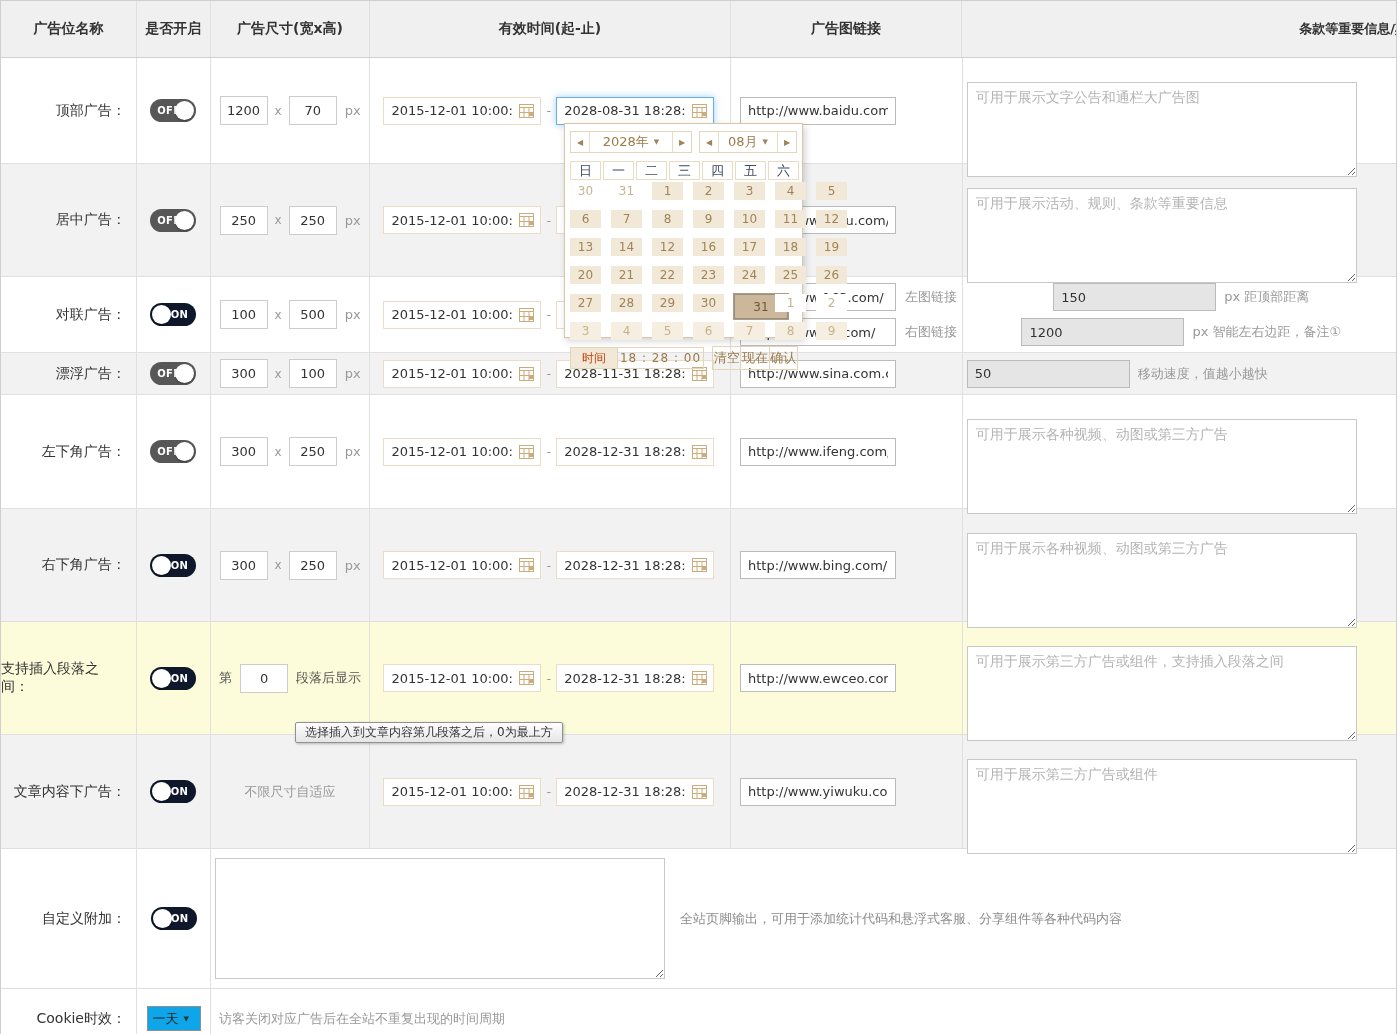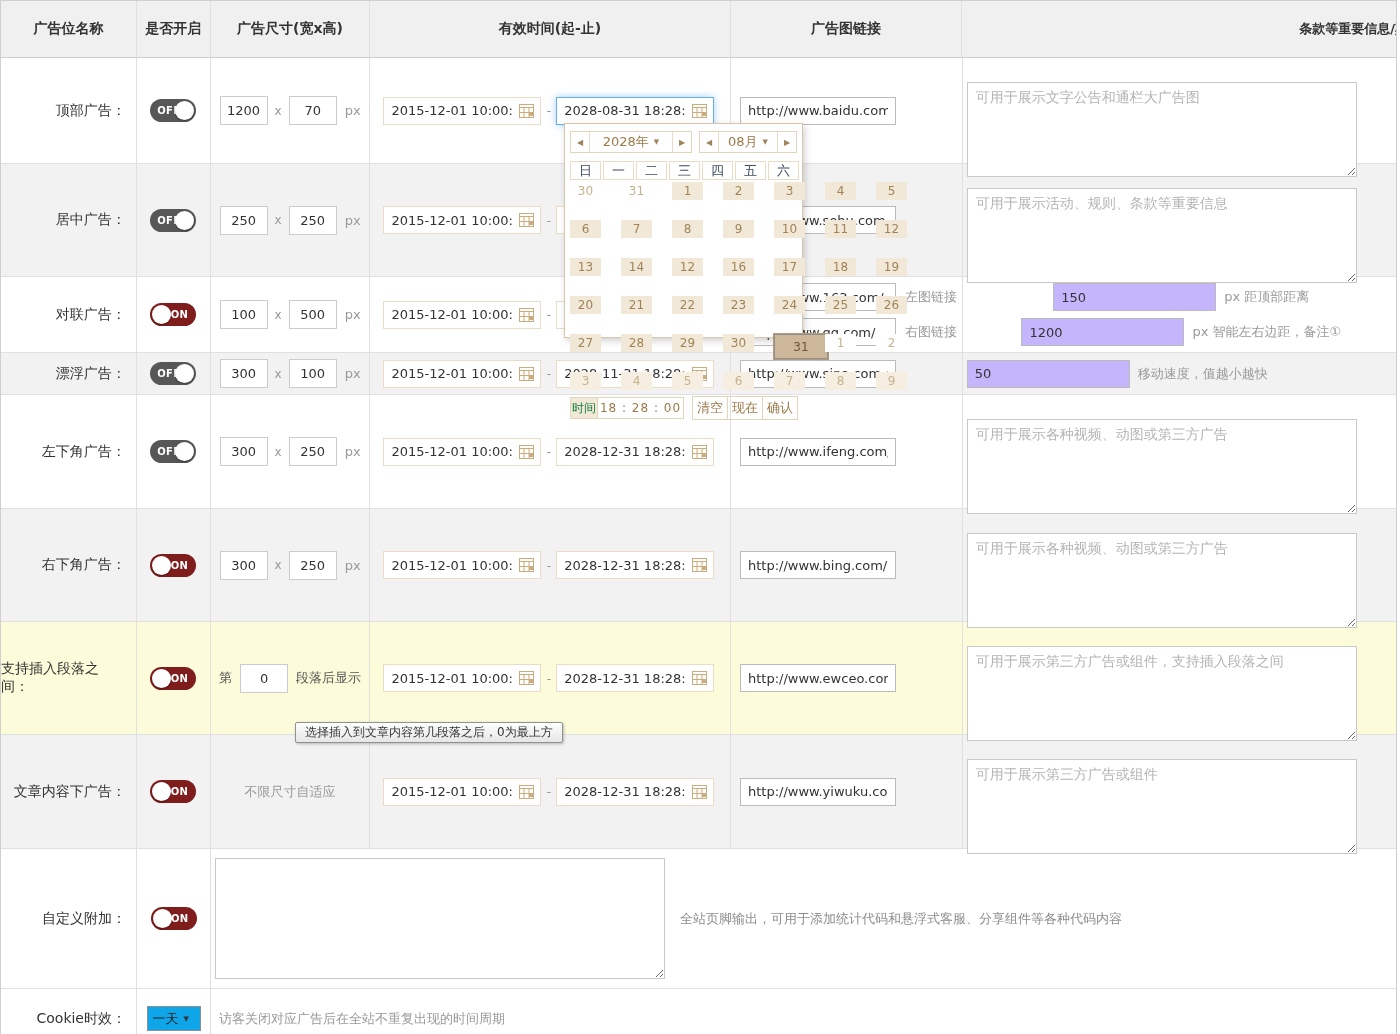--- a/index.html
+++ b/index.html
@@ -21,37 +21,37 @@
 .c6{width:434px;border-right:none;align-items:flex-start;padding:24px 0 0 4px}
 .c6.mid{align-items:center;padding:0 0 0 4px}
 .hcell{justify-content:center;padding:0;font-weight:bold;font-size:14px;color:#333}
 .hcell.c1,.hcell.c4{padding:0}
 .hc6{justify-content:flex-start;padding:0 0 0 337px;align-items:center;font-weight:bold;font-size:13px;color:#333;white-space:nowrap;overflow:hidden}
 .name{font-weight:normal;font-size:14px;color:#333}
 .toggle{position:relative;width:46px;height:23px;border-radius:12px;cursor:pointer;flex:none}
 .toggle .lbl{position:absolute;top:6px;font-size:10px;font-weight:bold;color:#fff;letter-spacing:.3px}
 .toggle .knob{position:absolute;top:2px;width:19px;height:19px;border-radius:50%;background:#fff;box-shadow:0 1px 2px rgba(0,0,0,.35)}
 .toggle.off{background:#575757}.toggle.off .lbl{left:7px}.toggle.off .knob{right:2px}
-.toggle.on{background:#7f1d1d}.toggle.on .lbl{right:8px}.toggle.on .knob{left:2px}
+.toggle.on{background:#0f172a}.toggle.on .lbl{right:8px}.toggle.on .knob{left:2px}
 input{font-family:inherit;outline:none}
 .num{width:48px;height:29px;border:1px solid #ccc;text-align:center;font-size:13px;color:#333;background:#fff}
 .sep{margin:0 7px;font-size:12px;color:#999}
 .unit{margin-left:8px;font-size:13px;color:#999}
 .dinput{position:relative;width:158px;height:28px;border:1px solid #ecdcc5;background:#fff;display:flex;align-items:center;flex:none}
 .dinput input{border:none;width:128px;padding-left:7px;font-size:13px;color:#333;background:transparent}
 .dinput .cal{position:absolute;right:6px;top:6px}
 .dinput.focused{border:1px solid #66afe9;box-shadow:0 0 7px rgba(82,168,236,.55)}
 .dash{margin:0 5px;color:#999;font-size:13px}
 .link{width:156px;height:28px;border:1px solid #bbb;padding:0 7px;font-size:13px;color:#333;background:#fff;flex:none}
 .ta{width:390px;height:95px;border:1px solid #c8c8c8;resize:both;font-size:14px;color:#333;padding:6px 8px;background:#fff;font-family:inherit}
 .ta::placeholder{color:#b4b4b4}
 .stack{flex-direction:column;justify-content:center;align-items:flex-start;gap:7px}
 .srow{display:flex;align-items:center}
 .flabel{margin-left:9px;font-size:13px;color:#999}
-.setnum{width:163px;height:28px;border:1px solid #bbb;padding:0 7px;font-size:13px;color:#333;background:#c4b5fd;flex:none}
+.setnum{width:163px;height:28px;border:1px solid #bbb;padding:0 7px;font-size:13px;color:#333;background:#e5e5e5;flex:none}
 .slabel{margin-left:8px;font-size:13px;color:#999;white-space:nowrap}
 .ptext{font-size:13px;color:#555}
 .pnum{width:48px;height:29px;border:1px solid #ccc;text-align:center;font-size:13px;color:#333;margin:0 8px;background:#fff}
 .gnote{font-size:13px;color:#999}
 .c9m{flex:1;border-right:none;align-items:flex-start;padding:9px 0 0 4px}
 .bigta{width:450px;height:121px;border:1px solid #c8c8c8;resize:both;font-size:14px;padding:6px 8px;background:#fff;font-family:inherit}
 .footnote{align-self:center;margin-left:15px;font-size:13px;color:#8c8c8c;margin-top:-9px}
 .c10m{flex:1;border-right:none;padding-left:8px}
 .sel{width:54px;height:25px;border:1px solid #8f8f8f;background:#0ea5e9;display:flex;align-items:center;cursor:pointer}
 .sel .sv{flex:1;text-align:center;font-size:13px;color:#222}
@@ -59,27 +59,27 @@
 .tip{position:absolute;left:295px;top:722px;height:21px;line-height:19px;padding:0 9px;background:linear-gradient(#fefefe,#e6e6e6);border:1px solid #919191;border-radius:2px;box-shadow:1px 1px 3px rgba(0,0,0,.25);font-size:12px;color:#333;white-space:nowrap;z-index:40}
 .dp{position:absolute;left:564px;top:123px;width:239px;height:215px;background:#fff;border:1px solid #d7c6a9;box-shadow:2px 3px 7px rgba(0,0,0,.18);z-index:50;padding:5px 4px}
 .nav{display:flex;gap:7px;margin:2px 1px 0}
 .navbox{display:flex;height:22px;border:1px solid #e4d4ba;align-items:stretch}
 .navbox.yr{width:122px}.navbox.mo{flex:1}
 .navarr{width:18px;display:flex;align-items:center;justify-content:center;font-size:8px;color:#a0835a;cursor:pointer}
 .navlab{flex:1;display:flex;align-items:center;justify-content:center;gap:5px;font-size:13px;color:#9b7a48;border-left:1px solid #eadcc4;border-right:1px solid #eadcc4;cursor:pointer}
 .navlab .ct{font-size:7px;color:#a0835a}
 .wk{display:grid;grid-template-columns:repeat(7,31px);gap:2px;margin:8px 0 2px 1px}
 .wk div{height:19px;border:1px solid #eadcc4;display:flex;align-items:center;justify-content:center;font-size:13px;color:#3d4c61;background:#fff}
-.days{display:grid;grid-template-columns:repeat(7,31px);grid-auto-rows:18px;gap:20px;margin-left:1px}
+.days{display:grid;grid-template-columns:repeat(7,31px);grid-auto-rows:18px;gap:10px;margin-left:1px}
 .day{background:#f1e8d8;color:#a08457;font-size:12px;display:flex;align-items:center;justify-content:center;cursor:pointer}
 .day.prev{background:#fff;color:#c6b38d}
 .day.tail{background:#f5eee1;color:#c6b38d}
 .day.sel{background:#cdb79a;color:#6e5735;outline:1px solid #b69b79}
 .foot{display:flex;margin:6px 0 0 1px;align-items:center}
-.tlabel{width:28px;height:22px;background:#f1e8d8;border:1px solid #e4d4ba;display:flex;align-items:center;justify-content:center;font-size:12px;color:#15803d}
+.tlabel{width:48px;height:22px;background:#f1e8d8;border:1px solid #e4d4ba;display:flex;align-items:center;justify-content:center;font-size:12px;color:#c2410c}
 .tval{width:86px;height:22px;border:1px solid #e4d4ba;border-left:none;display:flex;align-items:center;justify-content:center;font-size:12px;color:#9b7a48;letter-spacing:1px}
 .btns{display:flex;height:24px;border:1px solid #e4d4ba;margin-left:8px;flex:1}
 .btn{flex:1;display:flex;align-items:center;justify-content:center;font-size:13px;color:#9b7a48;cursor:pointer}
 .btn + .btn{border-left:1px solid #e4d4ba}
 </style>
 </head>
 <body>
 
 <div class="page">
   <div class="tbl">

